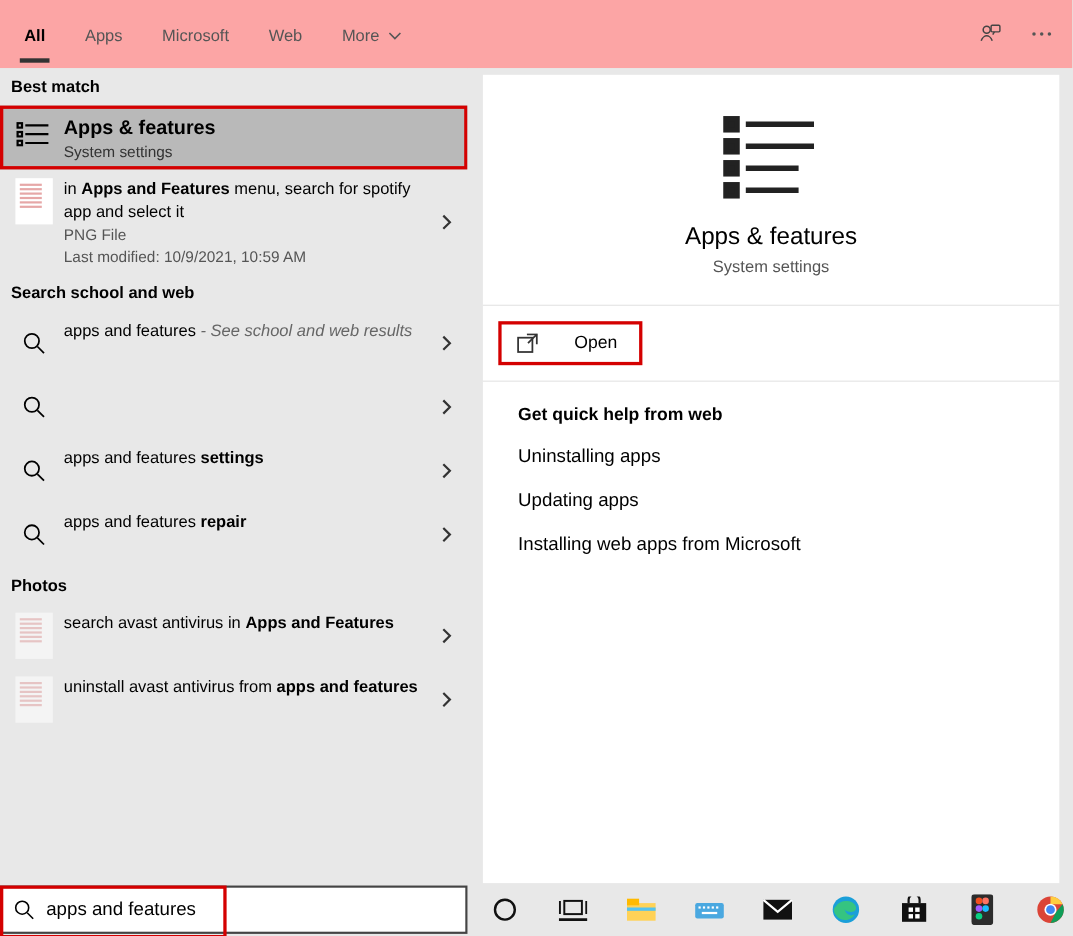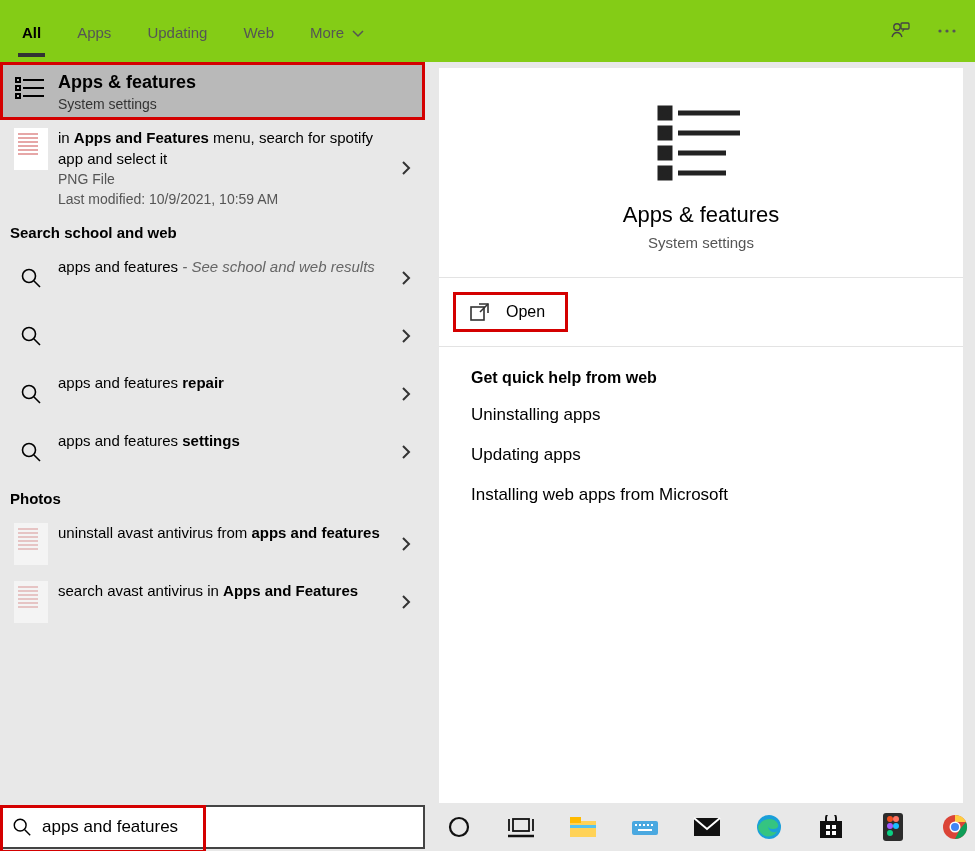--- a/index.html
+++ b/index.html
@@ -1,20 +1,20 @@
 <!DOCTYPE html>
 <html><head>
 <meta charset="utf-8">
 <style>
   * { box-sizing: border-box; margin: 0; padding: 0; font-family: "Segoe UI", Arial, sans-serif; }
   html, body { width: 975px; height: 851px; overflow: hidden; background:#e8e8e8; }
   .root { display:flex; flex-direction:column; width:975px; height:851px; }
 
   
-  .topbar { height:62px; display:flex; align-items:center; padding:0 18px; background:#84cc16; justify-content:space-between;}
+  .topbar { height:62px; display:flex; align-items:center; padding:0 18px; background:#fca5a5; justify-content:space-between;}
   .tabs { display:flex; gap:28px; align-items:center; }
   .tab-item { font-size:15px; color:#555; cursor:pointer; padding:18px 4px 16px 4px; }
   .tab-item.active { color:#000; font-weight:600; border-bottom:4px solid #333; padding-bottom:12px;}
   .more-chev { display:inline-block; margin-left:4px; }
   .top-right { display:flex; gap:26px; align-items:center; color:#444;}
   .icon-btn { cursor:pointer; display:flex; align-items:center; justify-content:center;}
 
   
   .mainrow { flex:1; display:flex; min-height:0;}
   .leftcol { width:425px; background:#e8e8e8; display:flex; flex-direction:column; min-height:0;}
@@ -42,21 +42,21 @@
   .searchbar .sbox-icon{width:40px;display:flex;justify-content:center;}
   .searchbar input { border:none; outline:none; font-size:17px; flex:1; height:100%; background:transparent;}
   .sb-red { position:absolute; left:-2px; top:-2px; width:206px; height:48px; border:3px solid #d40000; pointer-events:none;}
 
   
   .preview { margin:6px 12px 0 14px; background:#fff; flex:1; display:flex; flex-direction:column; }
   .pv-iconwrap { display:flex; justify-content:center; padding:34px 0 14px 0;}
   .pv-title { text-align:center; font-size:22px; color:#000; margin-top:6px;}
   .pv-sub { text-align:center; font-size:15px; color:#555; margin-top:6px; margin-bottom:26px;}
   .pv-divider { height:1px; background:#e3e3e3; margin:0 0 0 0;}
-  .pv-open { margin:14px 0 14px 14px; display:inline-flex; align-items:center; gap:16px; padding:8px 20px 8px 14px; border:3px solid #d40000; cursor:pointer;}
+  .pv-open { margin:14px 0 14px 14px; display:inline-flex; align-items:center; gap:32px; padding:8px 20px 8px 14px; border:3px solid #d40000; cursor:pointer;}
   .pv-open-label{font-size:16px;}
   .pv-help-h { font-size:16px; font-weight:700; padding:22px 0 8px 32px;}
   .pv-help-item { font-size:17px; color:#000; padding:10px 0 10px 32px; cursor:pointer;}
 
   
   .taskbar { height:48px; background:#e8e8e8; display:flex; align-items:center;}
   .taskbar .tb-left { width:425px;}
   .taskbar .tb-right { flex:1; display:flex; align-items:center; gap:30px; padding-left:18px;}
   .tb-icon{width:32px;height:32px;display:flex;align-items:center;justify-content:center;cursor:pointer;}
 
@@ -65,21 +65,21 @@
 </style>
 </head>
 <body>
 
 <div class="root">
 
   <div class="topbar">
     <div class="tabs">
       <div class="tab-item active">All</div>
       <div class="tab-item">Apps</div>
-      <div class="tab-item">Updating</div>
+      <div class="tab-item">Microsoft</div>
       <div class="tab-item">Web</div>
       <div class="tab-item">
         <span>More</span>
         <span class="more-chev">
           <svg width="12" height="8" viewBox="0 0 12 8">
               <path d="M1 1 L6 6 L11 1" stroke="#555" stroke-width="1.5" fill="none"></path>
             </svg>
         </span>
       </div>
     </div>
@@ -99,20 +99,21 @@
             <circle cx="17" cy="3" r="1.6" fill="#555"></circle>
           </svg>
       </div>
     </div>
   </div>
 
   <div class="mainrow">
 
     <div class="leftcol">
       <div class="results">
+        <div class="section-label">Best match</div>
 
         <div class="row best">
           <div class="thumb list-ico">
             <svg width="34" height="34" viewBox="0 0 34 34">
               <g stroke="#000" stroke-width="2">
                 <rect x="2" y="4" width="4" height="4" fill="none"></rect>
                   <line x1="9" y1="6" x2="30" y2="6"></line>
                 <rect x="2" y="12" width="4" height="4" fill="none"></rect>
                   <line x1="9" y1="14" x2="30" y2="14"></line>
                 <rect x="2" y="20" width="4" height="4" fill="none"></rect>
@@ -180,69 +181,69 @@
         </div>
 
         <div class="row">
           <div class="thumb search-ico">
               <svg width="22" height="22" viewBox="0 0 22 22">
                 <circle cx="9" cy="9" r="6.5" stroke="#000" stroke-width="1.6" fill="none"></circle>
                 <line x1="14" y1="14" x2="20" y2="20" stroke="#000" stroke-width="1.6"></line>
               </svg>
             </div>
           <div class="body">
-              <div class="title"><span>apps and features </span><span class="bold">repair</span></div>
+              <div class="title"><span>apps and features </span><span class="bold">settings</span></div>
             </div>
           <div class="chev">
               <svg width="10" height="16" viewBox="0 0 10 16">
                 <path d="M2 2 L8 8 L2 14" stroke="#333" stroke-width="2" fill="none"></path>
               </svg>
             </div>
         </div>
 
         <div class="row">
           <div class="thumb search-ico">
               <svg width="22" height="22" viewBox="0 0 22 22">
                 <circle cx="9" cy="9" r="6.5" stroke="#000" stroke-width="1.6" fill="none"></circle>
                 <line x1="14" y1="14" x2="20" y2="20" stroke="#000" stroke-width="1.6"></line>
               </svg>
             </div>
           <div class="body">
-              <div class="title"><span>apps and features </span><span class="bold">settings</span></div>
+              <div class="title"><span>apps and features </span><span class="bold">repair</span></div>
             </div>
           <div class="chev">
               <svg width="10" height="16" viewBox="0 0 10 16">
                 <path d="M2 2 L8 8 L2 14" stroke="#333" stroke-width="2" fill="none"></path>
               </svg>
             </div>
         </div>
 
 
         <div class="section-label">Photos</div>
 
         <div class="row">
           <div class="thumb">
               <div class="thumb-file" style="opacity:.55"></div>
             </div>
           <div class="body">
-              <div class="title"><span>uninstall avast antivirus from </span><span class="bold">apps and features</span></div>
+              <div class="title"><span>search avast antivirus in </span><span class="bold">Apps and Features</span></div>
             </div>
           <div class="chev">
               <svg width="10" height="16" viewBox="0 0 10 16">
                 <path d="M2 2 L8 8 L2 14" stroke="#333" stroke-width="2" fill="none"></path>
               </svg>
             </div>
         </div>
 
         <div class="row">
           <div class="thumb">
               <div class="thumb-file" style="opacity:.55"></div>
             </div>
           <div class="body">
-              <div class="title"><span>search avast antivirus in </span><span class="bold">Apps and Features</span></div>
+              <div class="title"><span>uninstall avast antivirus from </span><span class="bold">apps and features</span></div>
             </div>
           <div class="chev">
               <svg width="10" height="16" viewBox="0 0 10 16">
                 <path d="M2 2 L8 8 L2 14" stroke="#333" stroke-width="2" fill="none"></path>
               </svg>
             </div>
         </div>
       </div>
     </div>
 

